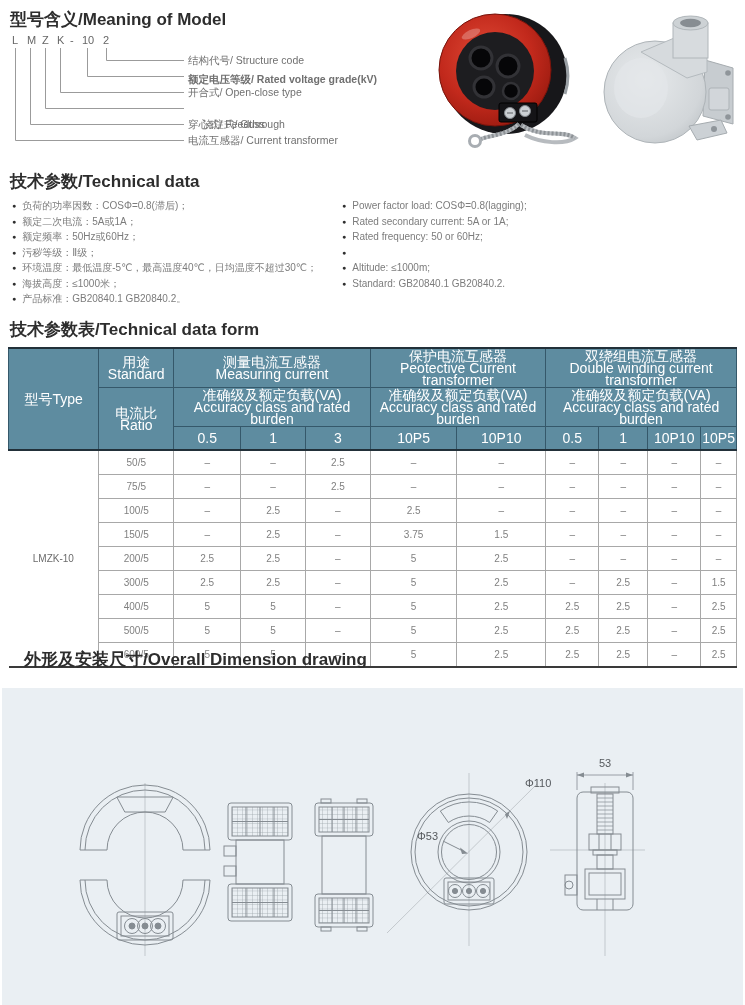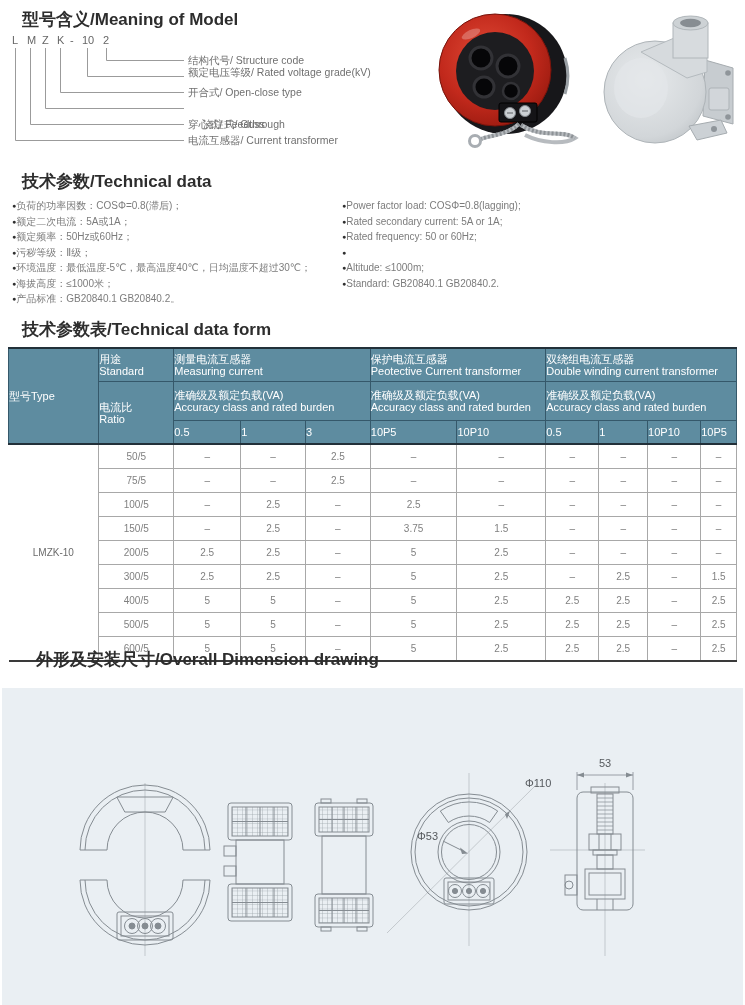--- a/index.html
+++ b/index.html
@@ -1,48 +1,48 @@
 <!DOCTYPE html>
 <html><head>
 <meta charset="utf-8">
 <style>
   html,body{margin:0;padding:0;background:#fff;}
   body{width:745px;height:1005px;position:relative;overflow:hidden;
        font-family:"Liberation Sans","DejaVu Sans",sans-serif;color:#333;}
   .abs{position:absolute;}
-  .section-title{font-size:17px;font-weight:600;color:#2d2d2d;white-space:nowrap;margin-left:12px;}
+  .section-title{font-size:17px;font-weight:600;color:#2d2d2d;white-space:nowrap;}
 
   
   #model-diagram{left:12px;top:34px;width:410px;height:122px;}
   .code-part{position:absolute;top:0;font-size:11px;color:#666;letter-spacing:0;}
   .code-part:nth-of-type(1){left:0;}
   .code-part:nth-of-type(2){left:15px;}
   .code-part:nth-of-type(3){left:30px;}
   .code-part:nth-of-type(4){left:45px;}
   .code-part:nth-of-type(5){left:58px;}
   .code-part:nth-of-type(6){left:70px;}
   .code-part:nth-of-type(7){left:91px;}
   .model-label{position:absolute;left:176px;font-size:10.5px;line-height:13px;color:#707070;white-space:nowrap;}
   .model-label:nth-of-type(1){top:20px;}
-  .model-label:nth-of-type(2){top:32px;}
+  .model-label:nth-of-type(2){top:39px;font-weight:bold;}
   .model-label:nth-of-type(3){top:52px;}
   .model-label:nth-of-type(4){top:84px;margin-left:15px;}
   .model-label:nth-of-type(5){top:84px;}
   .model-label:nth-of-type(6){top:100px;}
 
   
   .bullet-col{font-size:10px;color:#7c7c7c;}
-  .bullet-item{display:flex;line-height:15.5px;white-space:nowrap;}
+  .bullet-item{display:flex;gap:6px;line-height:15.5px;white-space:nowrap;}
   .bullet-item .dot{font-size:7px;color:#2f2f2f;line-height:15.5px;}
 
   
   #data-table{left:8px;top:347px;width:729px;}
   table{border-collapse:collapse;table-layout:fixed;width:729px;}
-  thead th{background:#5e8ca0;color:#fff;font-weight:normal;font-size:11px;line-height:12px;
-           border:1px solid #35586a;padding:1px 0;text-align:left;}
+  thead th{background:#5e8ca0;color:#fff;font-weight:normal;font-size:14px;line-height:12px;
+           border:1px solid #35586a;padding:1px 0;text-align:center;}
   thead{border-bottom:2px solid #223039;}
   table{border-top:2px solid #223039;border-bottom:2px solid #3a3a3a;}
   thead th .l{display:block;}
   tbody td{border:1px solid #a8a8a8;color:#808080;font-size:10px;text-align:center;height:21px;background:#fff;}
   td.model-cell{border:none;color:#6b6b6b;}
   tr.hr1 th{height:30px;}
   tr.hr2 th{height:36px;}
   tr.hr3 th{height:20px;}
 
   

